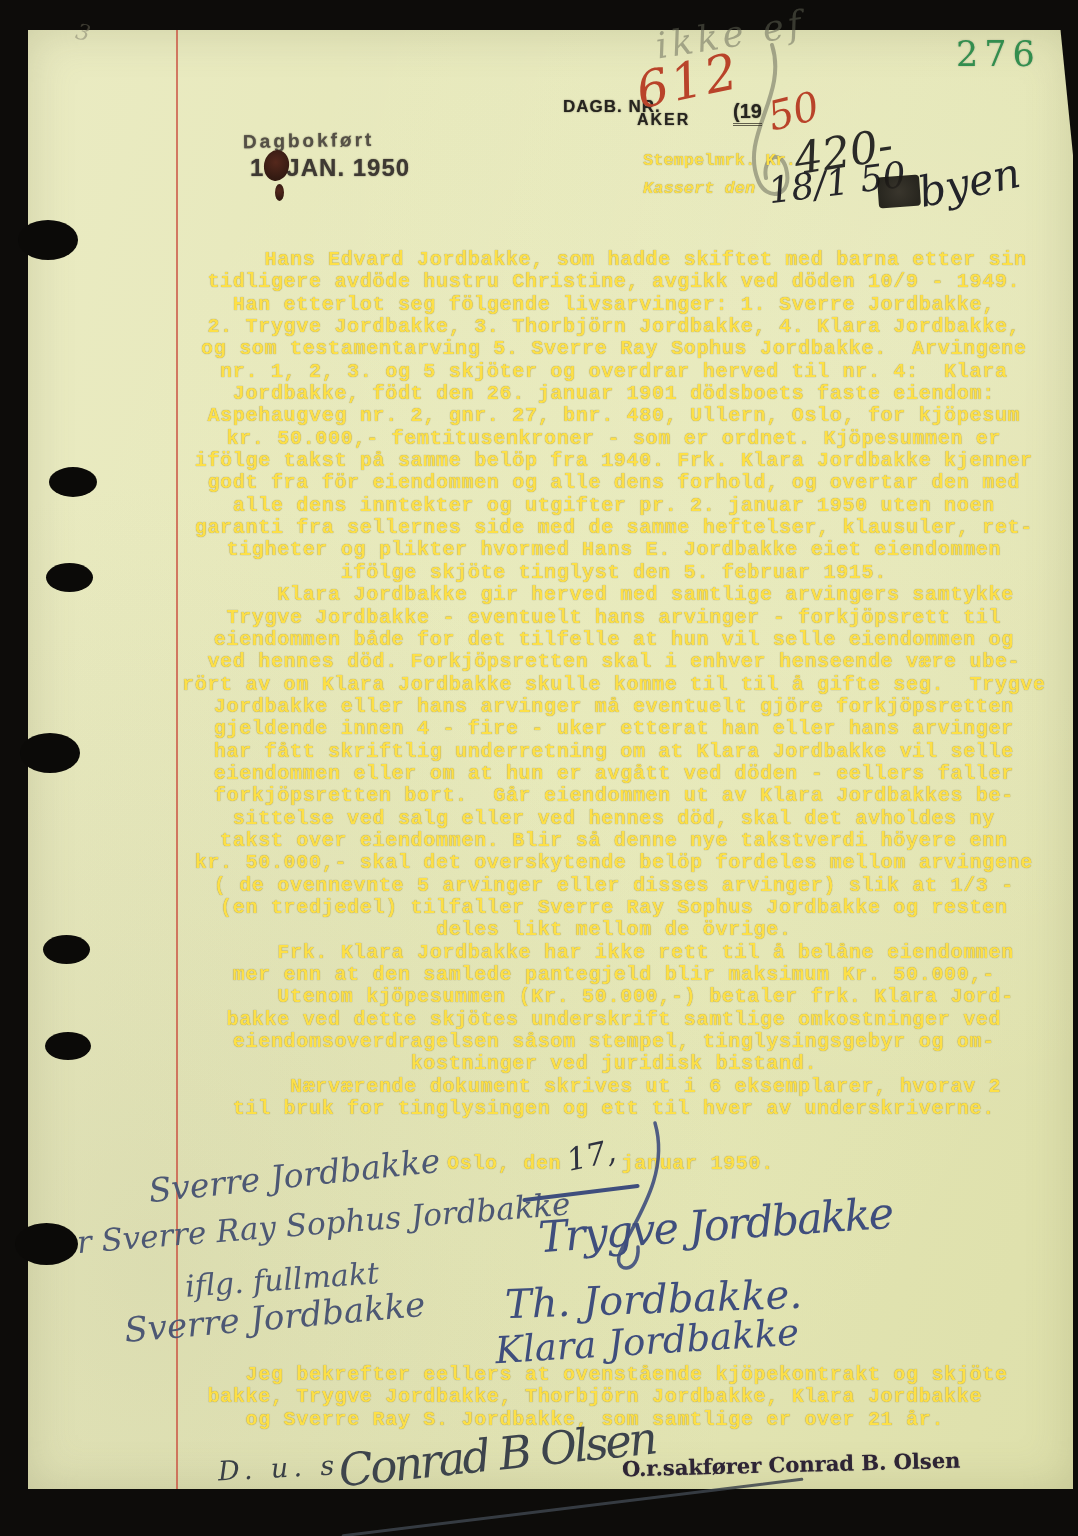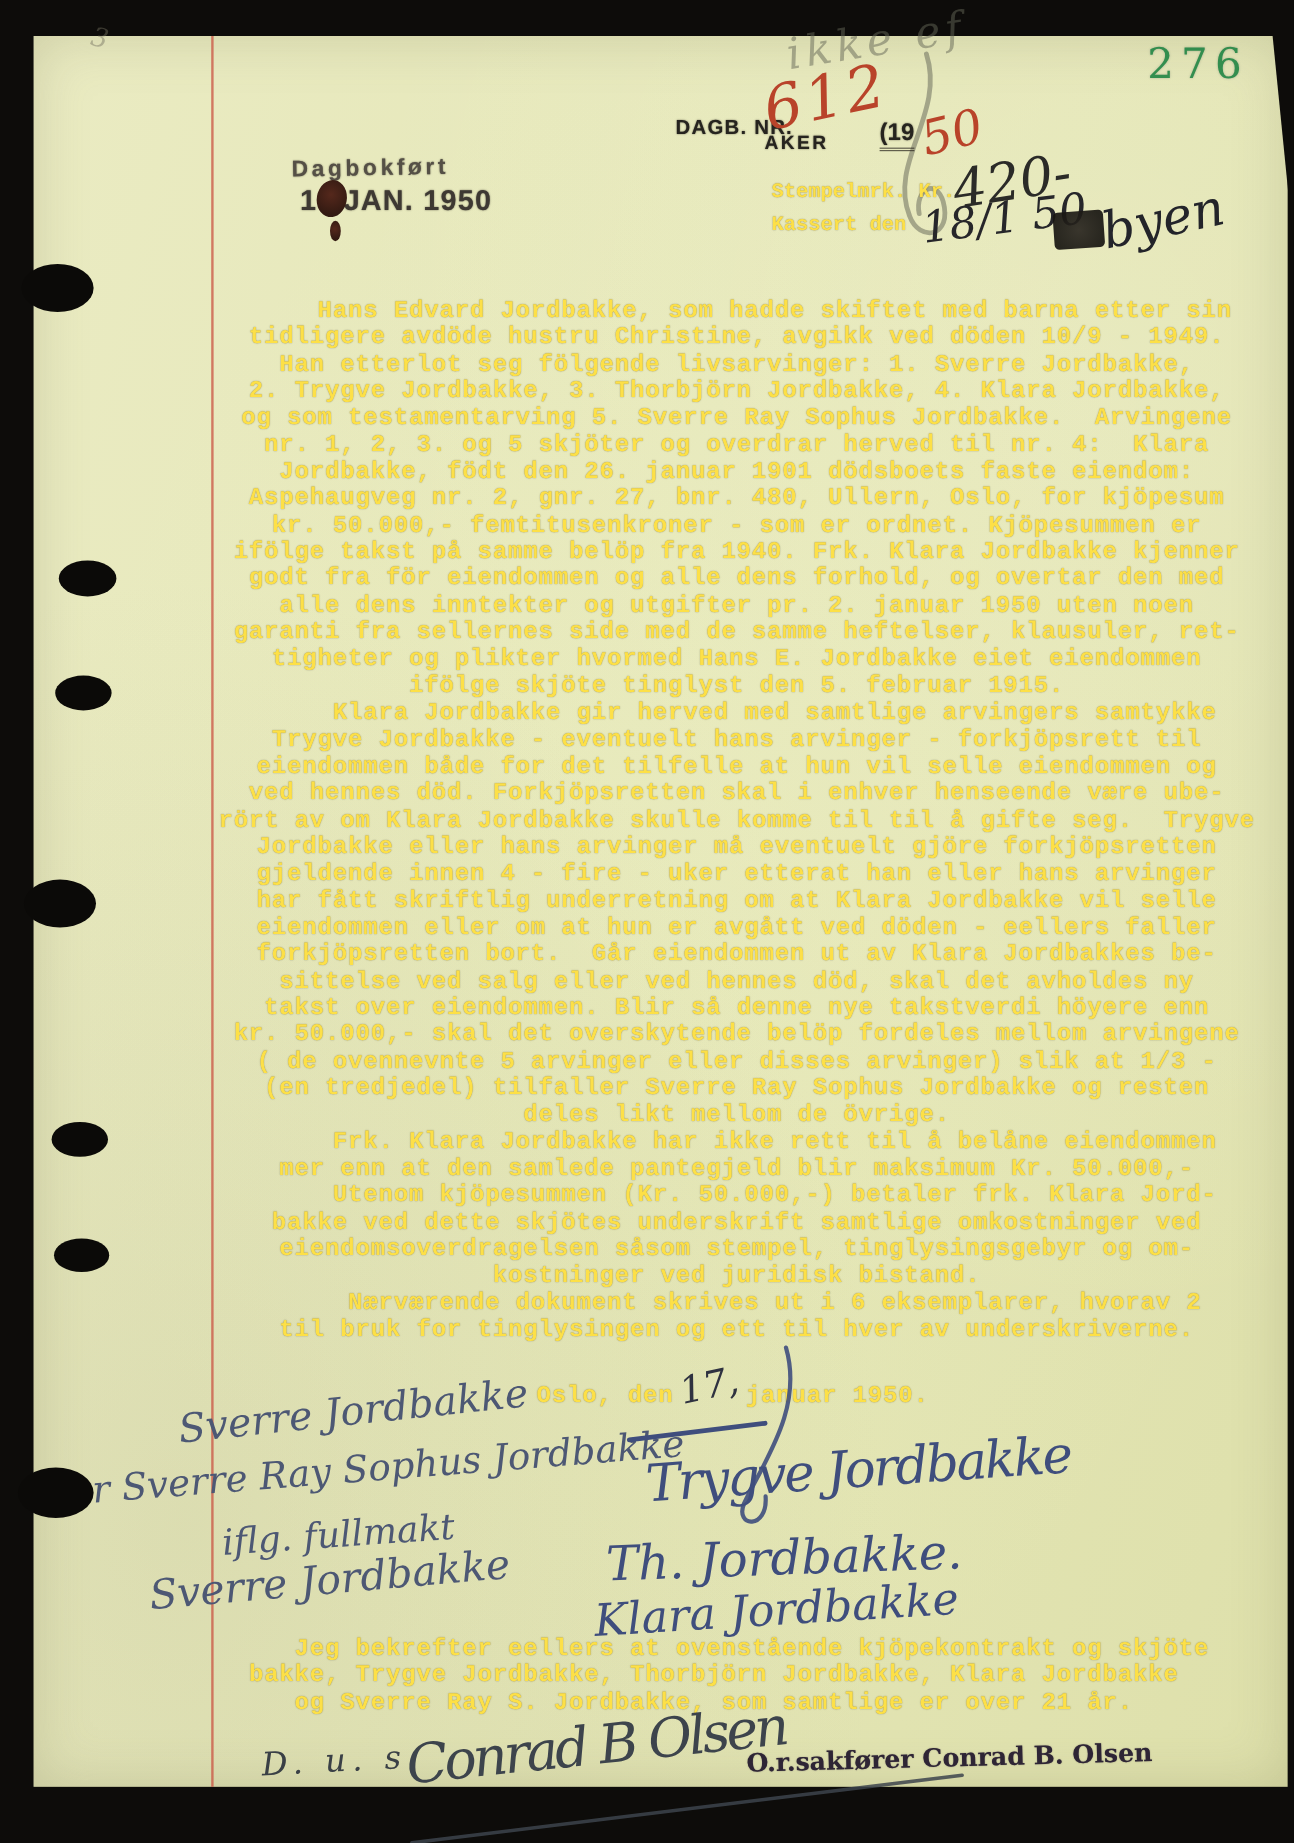--- a/index.html
+++ b/index.html
@@ -51,21 +51,21 @@
   <div style="position:absolute;left:956px;top:34px;font-family:'DejaVu Serif',serif;font-size:35px;color:#15803d;letter-spacing:6px;opacity:.85;text-shadow:0 0 2px rgba(92,107,95,.5);">276</div>
 
   <div class="stamp-sans" style="position:absolute;left:563px;top:97px;font-size:17px;letter-spacing:1px;">DAGB. NR.</div>
   <div class="hand red-ink" style="position:absolute;left:636px;top:52px;font-size:50px;transform:rotate(-12deg);letter-spacing:3px;">612</div>
   <div class="stamp-sans" style="position:absolute;left:733px;top:100px;font-size:20px;border-bottom:3px double rgba(40,36,28,.7);">(19</div>
   <div class="hand red-ink" style="position:absolute;left:768px;top:88px;font-size:40px;transform:rotate(-14deg);">50</div>
   <div class="stamp-sans" style="position:absolute;left:637px;top:111px;font-size:16px;letter-spacing:2px;">AKER</div>
 
   <div class="tw" style="position:absolute;left:643px;top:151px;font-size:17px;">Stempelmrk. Kr.</div>
   <div class="hand" style="position:absolute;left:794px;top:126px;font-size:44px;color:#2b2b28;transform:rotate(-9deg);">420-</div>
-  <div class="tw" style="position:absolute;left:643px;top:179px;font-size:17px;">Kassert den</div>
+  <div class="tw" style="position:absolute;left:643px;top:179px;font-size:17px;font-style:italic;">Kassert den</div>
   <div class="hand" style="position:absolute;left:768px;top:162px;font-size:36px;color:#26262a;transform:rotate(-7deg);">18/1 50</div>
   <div style="position:absolute;left:878px;top:176px;width:42px;height:31px;background:radial-gradient(circle at 50% 50%,#2a2620,#171511 80%);border-radius:4px;transform:rotate(-4deg);opacity:.92;"></div>
   <div class="hand" style="position:absolute;left:918px;top:158px;font-size:42px;color:#23242a;transform:rotate(-12deg);">byen</div>
 
   <div class="stamp-sans" style="position:absolute;left:243px;top:130px;font-size:19px;letter-spacing:3px;color:#46403a;opacity:.9;transform:rotate(-1deg);">Dagbokført</div>
   <div class="stamp-sans" style="position:absolute;left:250px;top:154px;font-size:24px;letter-spacing:1px;color:#3e3933;">18 JAN. 1950</div>
   <div class="blot" style="left:264px;top:150px;width:25px;height:31px;transform:rotate(10deg);"></div>
   <div class="blot" style="left:275px;top:184px;width:9px;height:17px;"></div>
 
 

